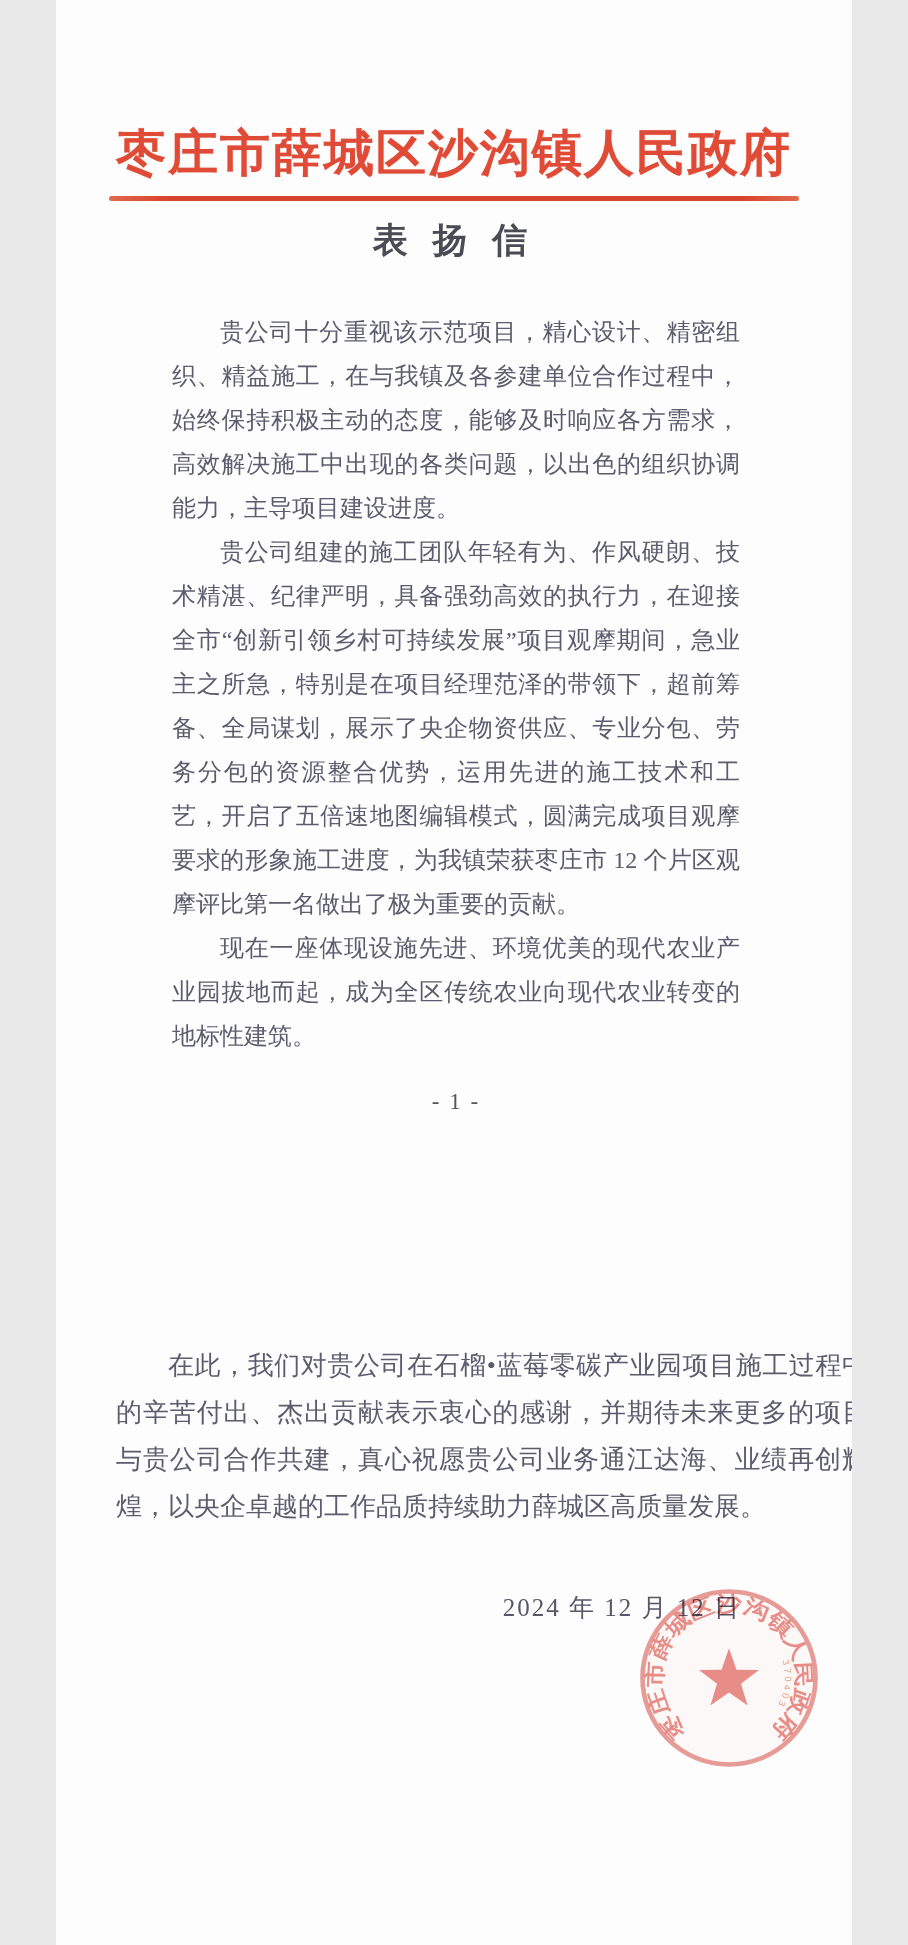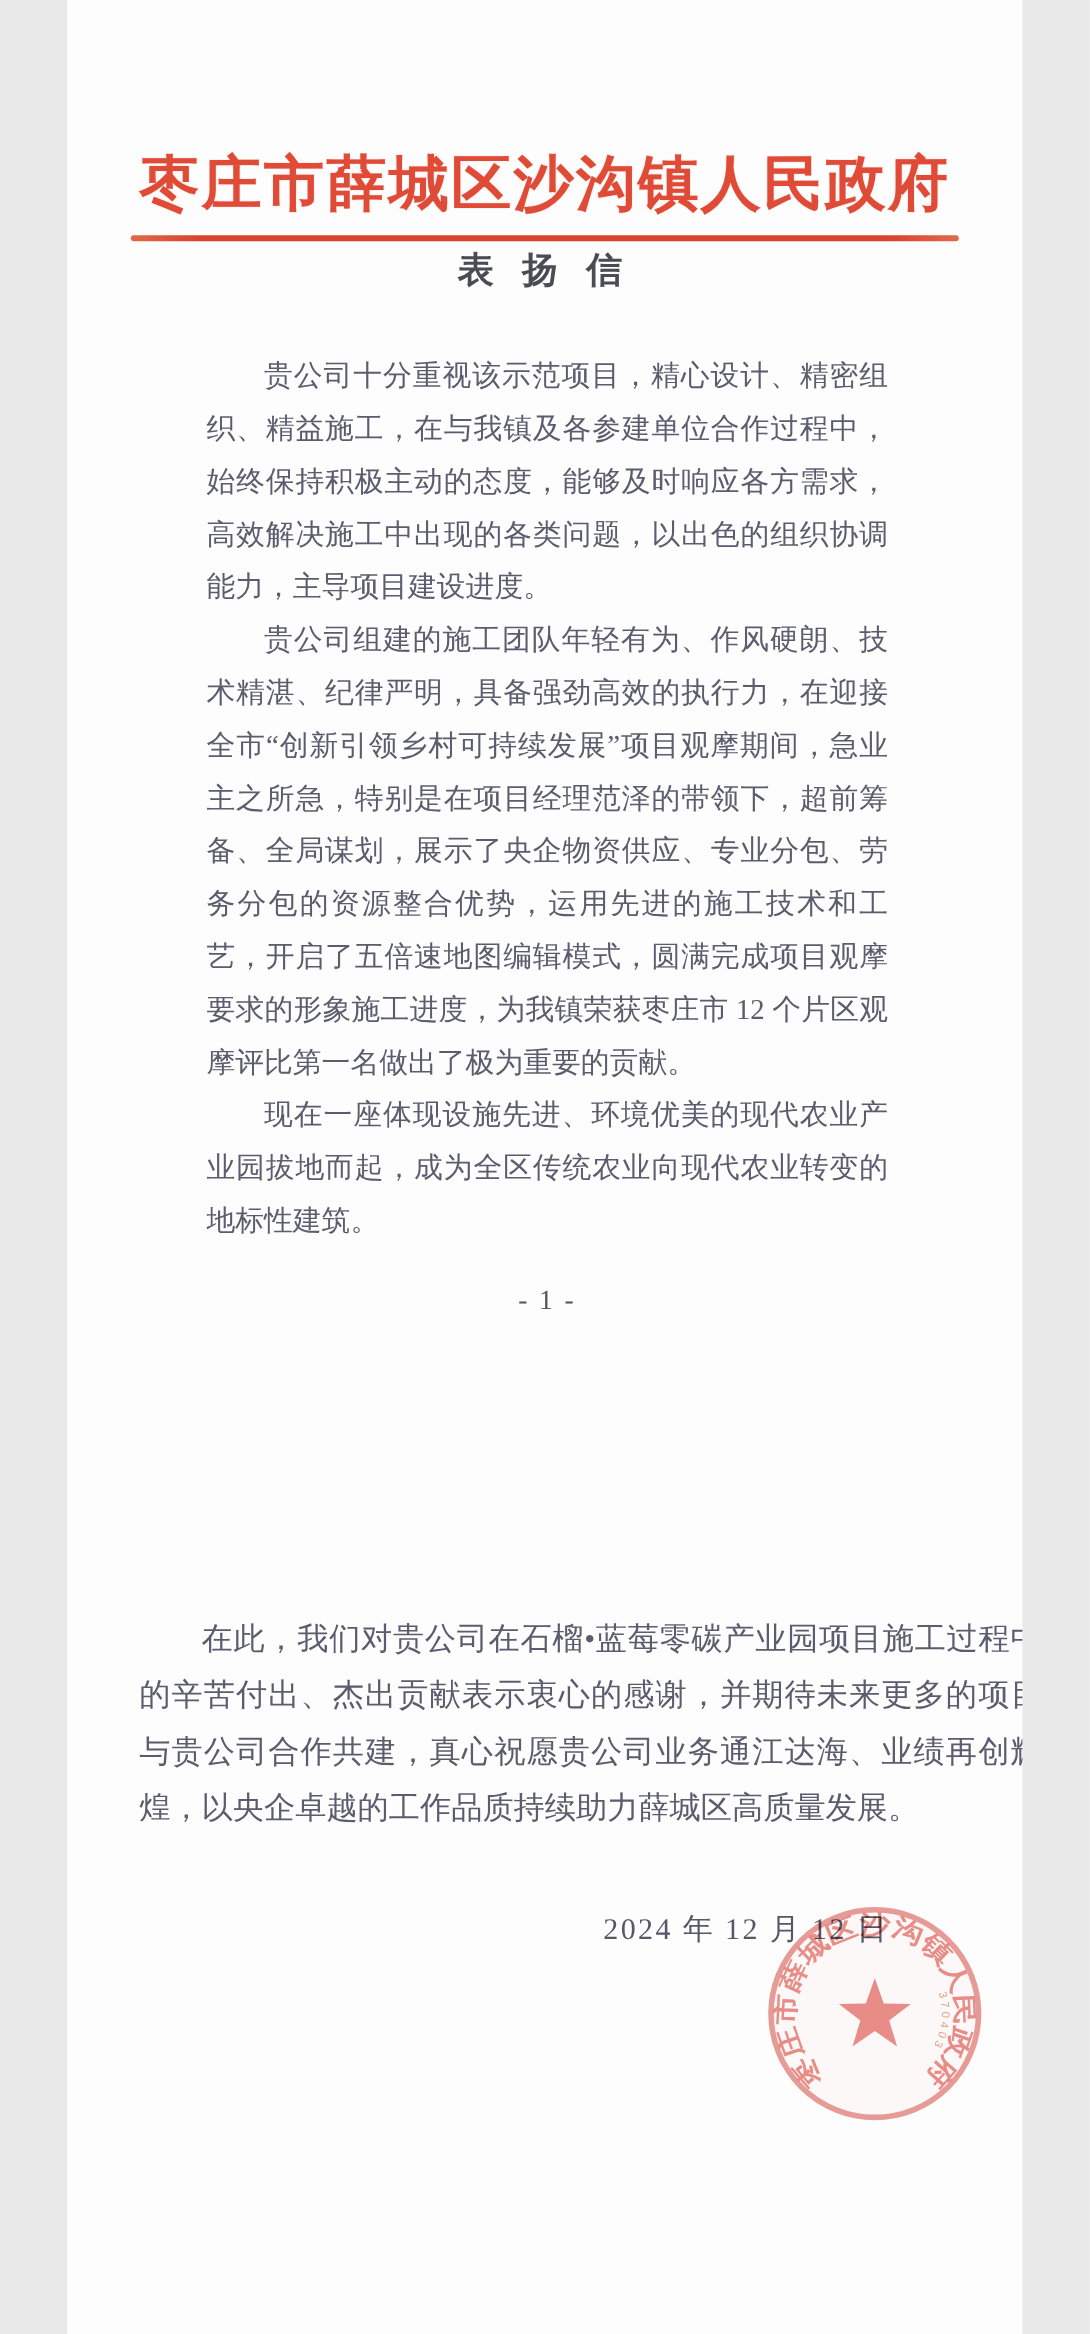--- a/index.html
+++ b/index.html
@@ -21,23 +21,23 @@
     text-shadow:0 0 1px rgba(223,75,54,.45);
   }
   .letterhead-rule {
     width:690px; height:5px;
     margin:9px auto 0 auto;
     background:linear-gradient(90deg, #e06a4c, #d9442f 8%, #d9442f 92%, #e06a4c);
     border-radius:3px;
   }
   
   .doc-title {
-    margin:4px; 
+    margin:16px; 
     text-align:center;
-    font-size:30px; font-weight:600;
+    font-size:35px; font-weight:600;
     letter-spacing:8px;
     color:#4b4b56;
   }
   
   .body-block {
     margin:46px 112px 0 116px;
     font-size:24px;
     line-height:44px;
     color:#5c5c6e;
     text-align:justify;

